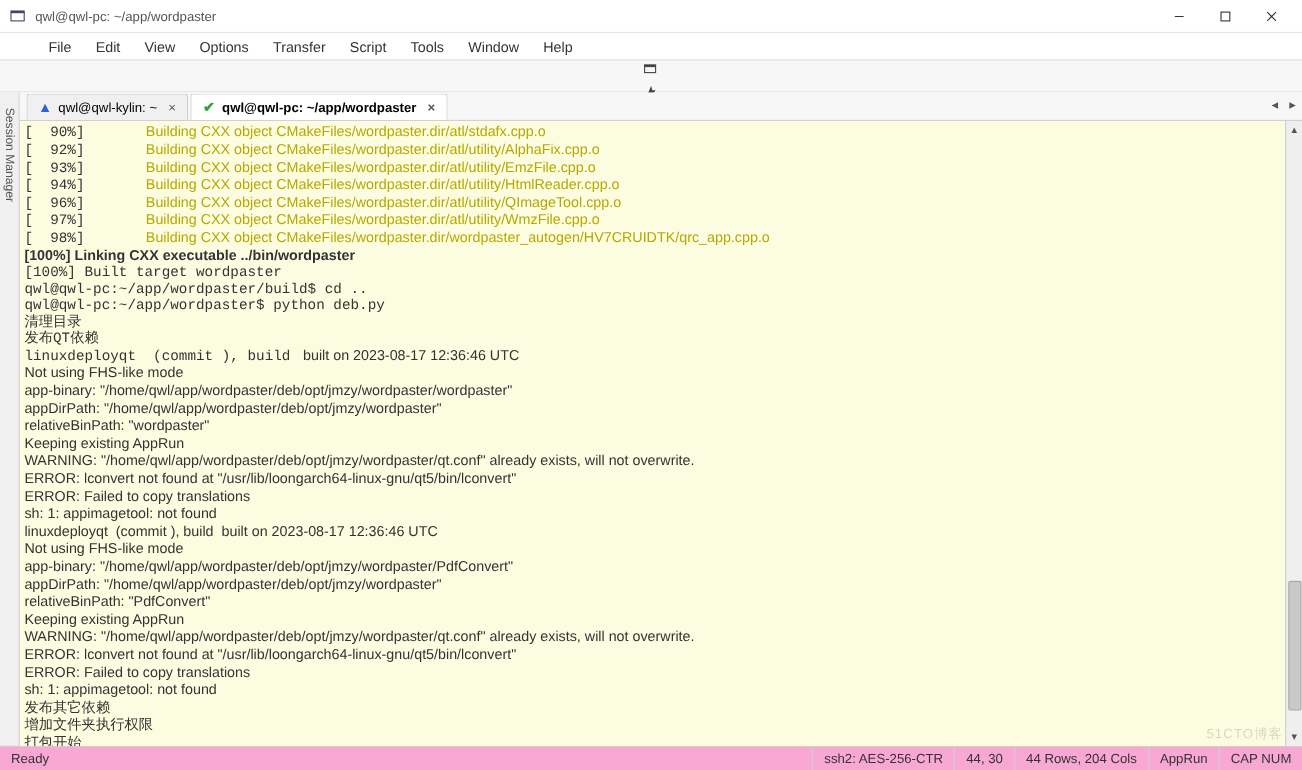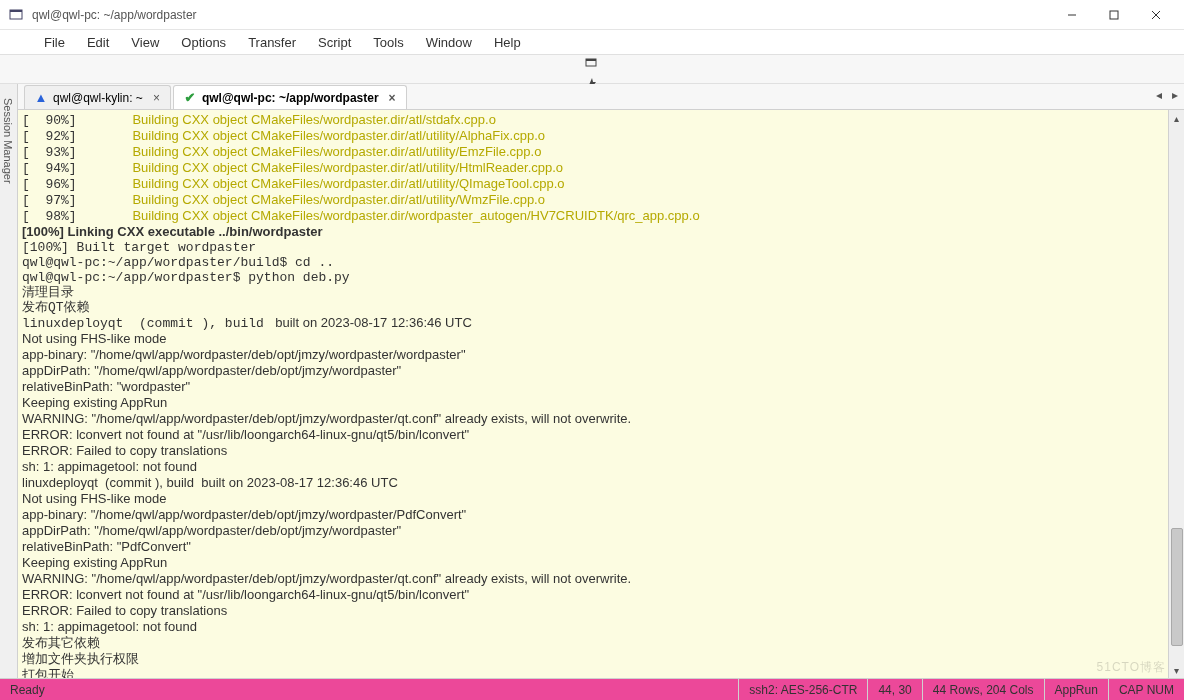--- a/index.html
+++ b/index.html
@@ -27,21 +27,21 @@
 .tab .close { margin-left: 4px; color: #555; }
 .tab-arrows { position: absolute; right: 6px; top: 4px; display: flex; gap: 10px; color: #555; }
 .terminal { flex: 1; background: #fcfce1; overflow: auto; position: relative; }
 .term-inner { padding: 2px 4px; font-family: "Consolas","Courier New",monospace; font-size: 13px; line-height: 15px; color: #333; white-space: pre; }
 .yel { color: #b5a900; margin-left: 48px; }
 .bold { font-weight: bold; }
 .scrollbar { position: absolute; right: 0; top: 0; width: 16px; height: 100%; background: #efefef; border-left: 1px solid #d0d0d0; display: flex; flex-direction: column; align-items: center; }
 .scroll-btn { width: 16px; height: 16px; display: flex; align-items: center; justify-content: center; color: #555; font-size: 10px; cursor: pointer; }
 .scroll-track { flex: 1; width: 16px; position: relative; }
 .scroll-thumb { position: absolute; left: 2px; right: 2px; top: 75%; height: 22%; background: #c9c9c9; border: 1px solid #a9a9a9; border-radius: 2px; }
-.statusbar { height: 22px; display: flex; align-items: center; border-top: 1px solid #d0d0d0; background: #ec4899; font-size: 12px; color: #333; }
+.statusbar { height: 22px; display: flex; align-items: center; border-top: 1px solid #d0d0d0; background: #f9a8d4; font-size: 12px; color: #333; }
 .statusbar > div { padding: 0 10px; border-right: 1px solid #d0d0d0; height: 100%; display: flex; align-items: center; }
 .statusbar .st-left { flex: 1; border-right: 1px solid #d0d0d0; }
 .watermark { position: absolute; right: 18px; bottom: 2px; color: rgba(0,0,0,0.15); font-size: 12px; letter-spacing: 1px; pointer-events: none; }
 .blue-tri { color: #2962d9; font-size: 13px; }
 .green-chk { color: #2e9e3f; font-size: 13px; }
 </style>
 </head>
 <body>
 
 <div class="titlebar">

